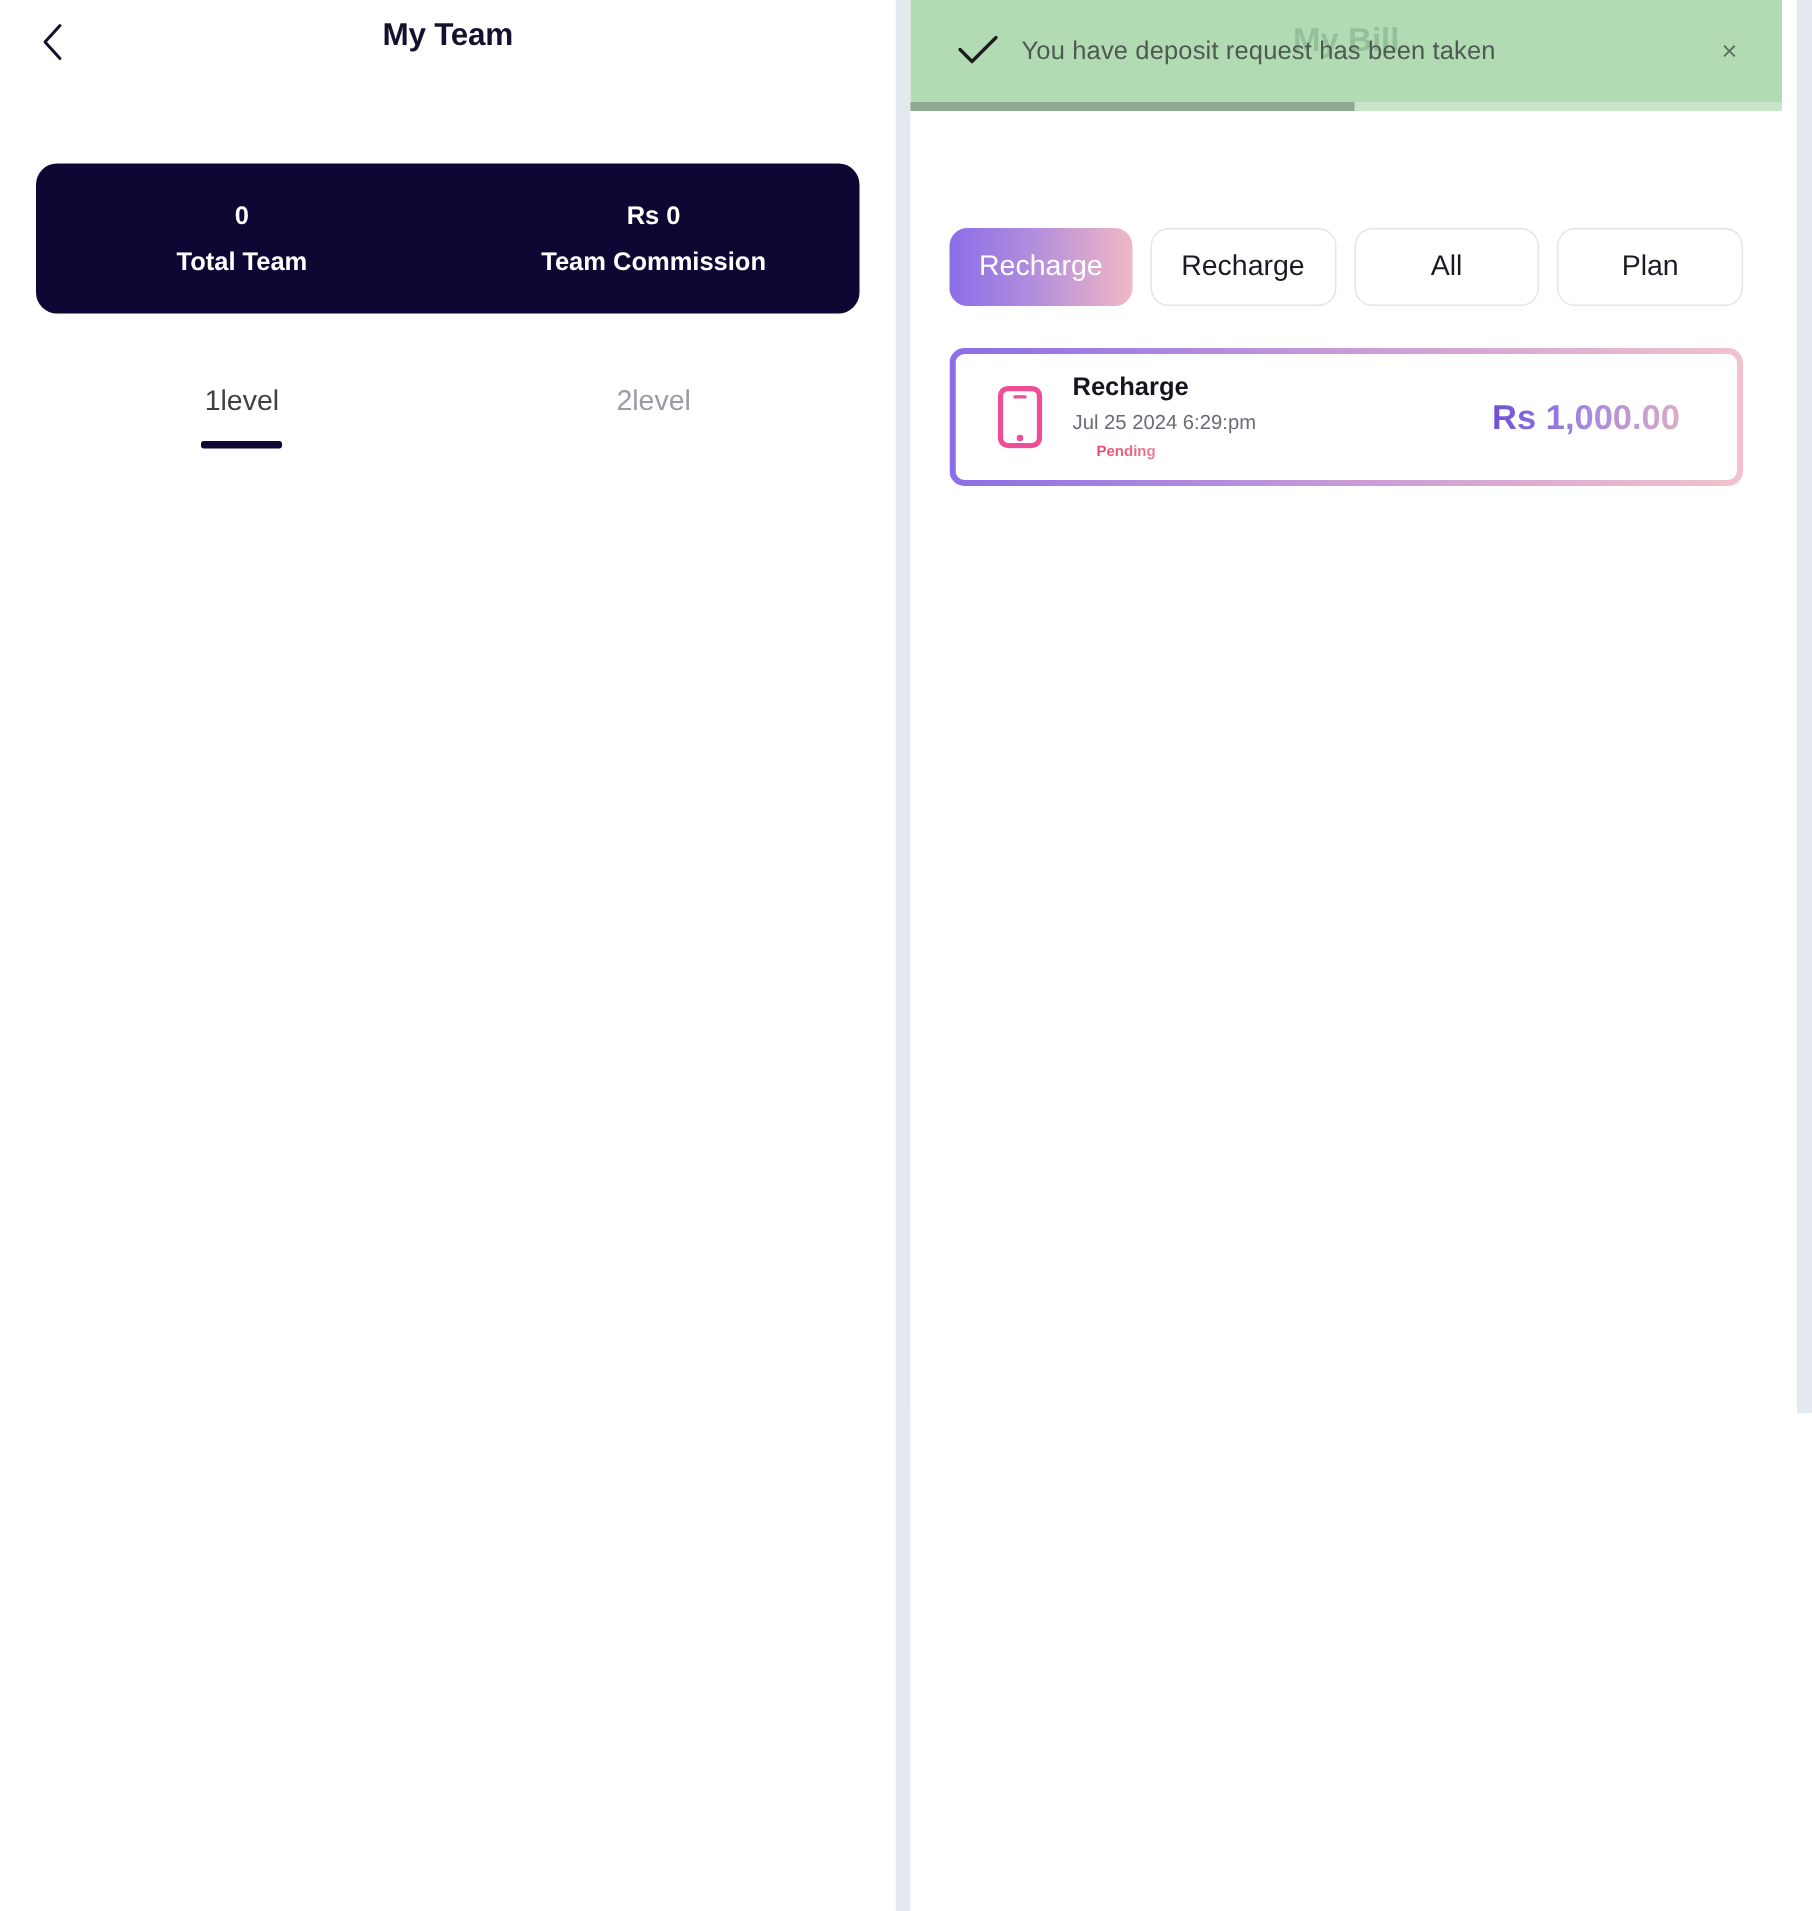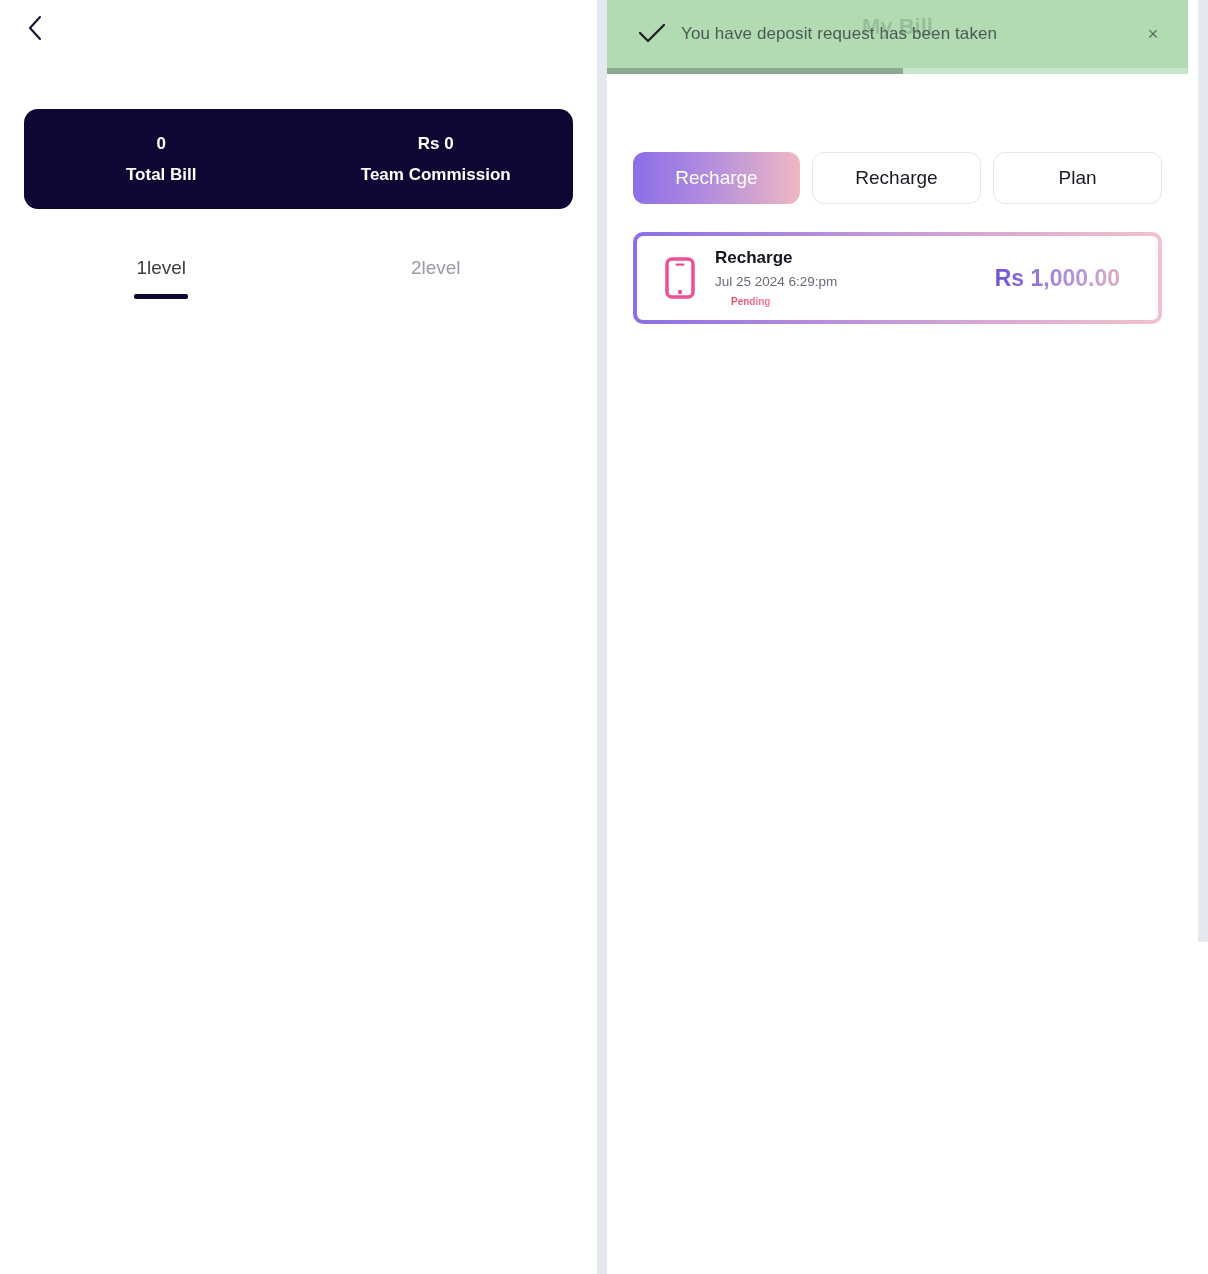--- a/index.html
+++ b/index.html
@@ -327,26 +327,27 @@
   <div class="left-panel">
 
     <div class="lp-header">
       <button class="back-btn">
         <span>
           <svg width="16" height="26" viewBox="0 0 16 26" fill="none">
             <path d="M13 2 L3 13 L13 24" stroke="#15102e" stroke-width="2" stroke-linecap="round" stroke-linejoin="round" fill="none"></path>
           </svg>
         </span>
       </button>
+      <div class="lp-title">My Team</div>
     </div>
 
     <div class="stats-card">
       <div class="stat">
         <div class="stat-value">0</div>
-        <div class="stat-label">Total Bill</div>
+        <div class="stat-label">Total Team</div>
       </div>
       <div class="stat">
         <div class="stat-value">Rs 0</div>
         <div class="stat-label">Team Commission</div>
       </div>
     </div>
 
     <div class="level-tabs">
       <button class="level-tab active">1level</button>
       <button class="level-tab">2level</button>
@@ -370,20 +371,21 @@
       <span class="toast-msg">You have deposit request has been taken</span>
       <button class="toast-close">×</button>
     </div>
     <div class="toast-progress-track">
       <div class="toast-progress-fill" style="width: 51%;"></div>
     </div>
 
     <div class="filters">
       <button class="filter-pill active">Recharge</button>
       <button class="filter-pill">Recharge</button>
+      <button class="filter-pill">All</button>
       <button class="filter-pill">Plan</button>
     </div>
 
     <div class="txn-list">
       <div class="txn-card">
         <div class="txn-inner">
           <span class="txn-icon">
             <svg width="30" height="42" viewBox="0 0 30 42" fill="none">
               <rect x="2" y="2" width="26" height="38" rx="5" ry="5" fill="none" stroke="#ee4e96" stroke-width="3.5"></rect>
               <rect x="10.5" y="6.5" width="9" height="2.2" rx="1.1" fill="#ee4e96"></rect>

